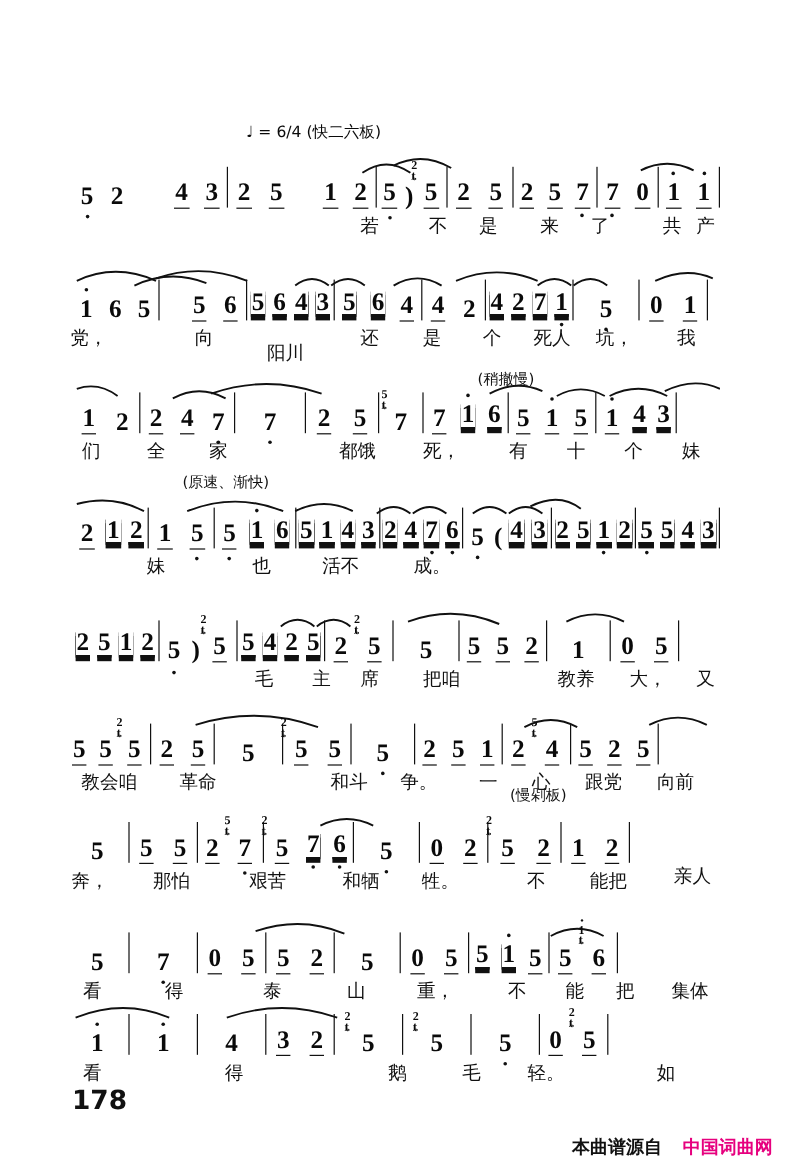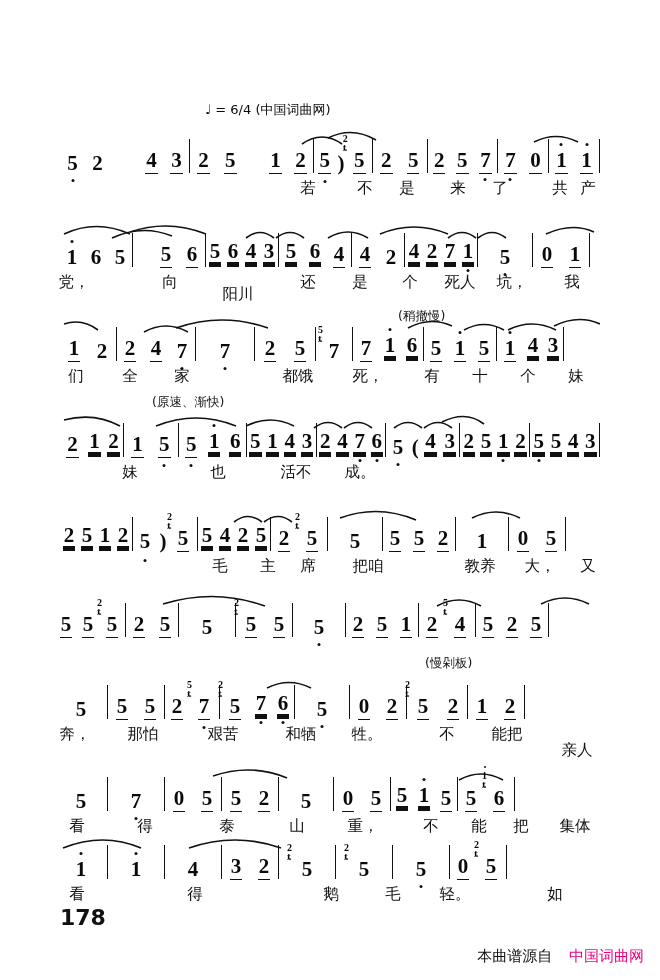--- a/index.html
+++ b/index.html
@@ -108,36 +108,36 @@
     white-space:nowrap;
   }
   .pagenum{
     position:absolute;left:60px;top:905px;
     font-family:"DejaVu Sans", sans-serif;
     font-size:22px;font-weight:bold;color:#111;
   }
   .footer{
     position:absolute;right:16px;bottom:14px;
     font-family:"DejaVu Sans", sans-serif;
-    font-size:15px;font-weight:normal;
+    font-size:15px;font-weight:bold;
     white-space:nowrap;
   }
   .footer .src{color:#111;}
   .footer .site{color:#e6007e;margin-left:12px;}
 </style>
 </head>
 <body>
 
 <div class="sheet">
 
   <div class="tempo" style="left:205px;top:101px;">
     <span>♩</span>
     <span>=</span>
     <span>6/4</span>
-    <span>(中国词曲网)</span>
+    <span>(快二六板)</span>
   </div>
 
   <div class="system" style="top:128px;">
     <div class="notes">
       <svg class="slurlayer" viewBox="0 0 540 46" preserveAspectRatio="none">
         <path d="M242 16 Q262 2 282 16" fill="none" stroke="#111" stroke-width="1.6"></path>
         <path d="M268 10 Q292 -2 316 12" fill="none" stroke="#111" stroke-width="1.6"></path>
         <path d="M474 14 Q496 3 518 14" fill="none" stroke="#111" stroke-width="1.6"></path>
       </svg>
       <span class="cell" style="width:26px"><span class="num dlow">5</span></span>
@@ -343,21 +343,21 @@
       <span class="bar"></span>
       <span class="cell" style="width:18px"><span class="num u2 dlow2">5</span></span>
       <span class="cell" style="width:18px"><span class="num u2">5</span></span>
       <span class="cell" style="width:18px"><span class="num u2">4</span></span>
       <span class="cell" style="width:18px"><span class="num u2">3</span></span>
       <span class="bar"></span>
     </div>
     <div class="lyrics">
       <span class="lyr" style="left:70px;top:4px">妹</span>
       <span class="lyr" style="left:158px;top:4px">也</span>
-      <span class="lyr" style="left:236px;top:4px">活不</span>
+      <span class="lyr" style="left:224px;top:4px">活不</span>
       <span class="lyr" style="left:300px;top:4px">成。</span>
     </div>
   </div>
 
   <div class="system" style="top:506px;">
     <div class="notes">
       <svg class="slurlayer" viewBox="0 0 540 46" preserveAspectRatio="none">
         <path d="M174 16 Q188 5 202 16" fill="none" stroke="#111" stroke-width="1.6"></path>
         <path d="M204 16 Q218 5 232 16" fill="none" stroke="#111" stroke-width="1.6"></path>
         <path d="M280 12 Q318 -2 356 14" fill="none" stroke="#111" stroke-width="1.6"></path>
@@ -444,20 +444,30 @@
       <span class="cell" style="width:30px">
         <span class="grace" style="left:-2px;top:-16px"><span class="g2">5</span><span class="gc">ȶ</span></span>
         <span class="num u1">4</span>
       </span>
       <span class="bar"></span>
       <span class="cell" style="width:24px"><span class="num u1">5</span></span>
       <span class="cell" style="width:24px"><span class="num u1">2</span></span>
       <span class="cell" style="width:24px"><span class="num u1">5</span></span>
       <span class="bar"></span>
     </div>
+    <div class="lyrics">
+      <span class="lyr" style="left:36px;top:4px">教会咱</span>
+      <span class="lyr" style="left:110px;top:4px">革命</span>
+      <span class="lyr" style="left:236px;top:4px">和斗</span>
+      <span class="lyr" style="left:294px;top:4px">争。</span>
+      <span class="lyr" style="left:352px;top:4px">一</span>
+      <span class="lyr" style="left:396px;top:4px">心</span>
+      <span class="lyr" style="left:448px;top:4px">跟党</span>
+      <span class="lyr" style="left:508px;top:4px">向前</span>
+    </div>
   </div>
 
   <div class="annot" style="left:425px;top:655px">(慢剁板)</div>
   <div class="system" style="left:55px;top:674px;width:545px">
     <div class="notes">
       <svg class="slurlayer" viewBox="0 0 545 46" preserveAspectRatio="none">
         <path d="M212 14 Q234 3 256 14" fill="none" stroke="#111" stroke-width="1.6"></path>
       </svg>
       <span class="cell" style="width:52px"><span class="num">5</span></span>
       <span class="bar"></span>
@@ -493,21 +503,21 @@
       <span class="bar"></span>
     </div>
     <div class="lyrics">
       <span class="lyr" style="left:20px;top:4px">奔，</span>
       <span class="lyr" style="left:88px;top:4px">那怕</span>
       <span class="lyr" style="left:168px;top:4px">艰苦</span>
       <span class="lyr" style="left:246px;top:4px">和牺</span>
       <span class="lyr" style="left:312px;top:4px">牲。</span>
       <span class="lyr" style="left:392px;top:4px">不</span>
       <span class="lyr" style="left:452px;top:4px">能把</span>
-      <span class="lyr" style="left:522px;top:20px">亲人</span>
+      <span class="lyr" style="left:522px;top:0">亲人</span>
     </div>
   </div>
 
   <div class="system" style="left:55px;top:766px;width:545px">
     <div class="notes">
       <svg class="slurlayer" viewBox="0 0 545 46" preserveAspectRatio="none">
         <path d="M158 10 Q196 -3 232 12" fill="none" stroke="#111" stroke-width="1.6"></path>
         <path d="M404 14 Q426 2 448 14" fill="none" stroke="#111" stroke-width="1.6"></path>
       </svg>
       <span class="cell" style="width:52px"><span class="num">5</span></span>

